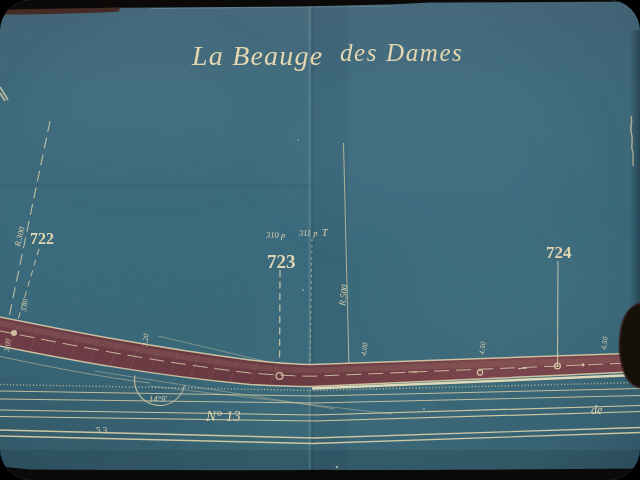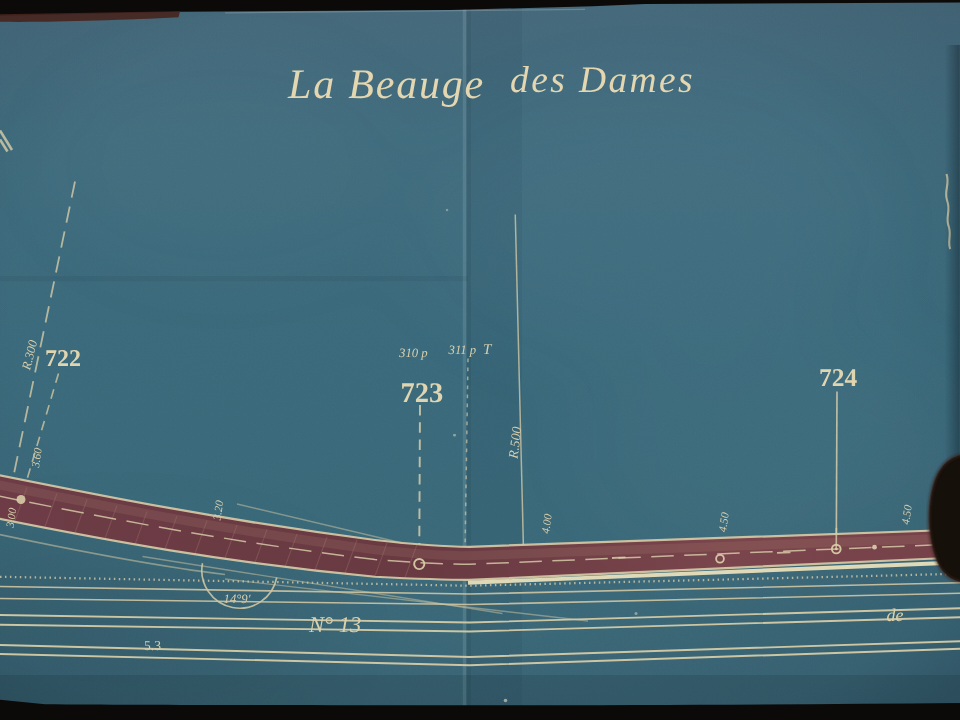--- a/index.html
+++ b/index.html
@@ -1,16 +1,16 @@
 <!DOCTYPE html>
 <html><head>
 <meta charset="utf-8">
 <style>
   html,body{margin:0;padding:0;background:#000;}
-  #page{position:relative;width:640px;height:480px;overflow:hidden;font-family:"Liberation Serif",serif;}
+  #page{position:relative;width:640px;height:480px;overflow:hidden;font-family:"Liberation Serif",serif;border-radius:31px;}
 </style>
 </head>
 <body>
 <div id="page">
 <svg width="640" height="480" viewBox="0 0 640 480" xmlns="http://www.w3.org/2000/svg">
   <defs>
     <linearGradient id="bgv" x1="0" y1="0" x2="0" y2="1">
       <stop offset="0" stop-color="#44687a"></stop>
       <stop offset="0.18" stop-color="#3e6b7d"></stop>
       <stop offset="0.5" stop-color="#38697b"></stop>

